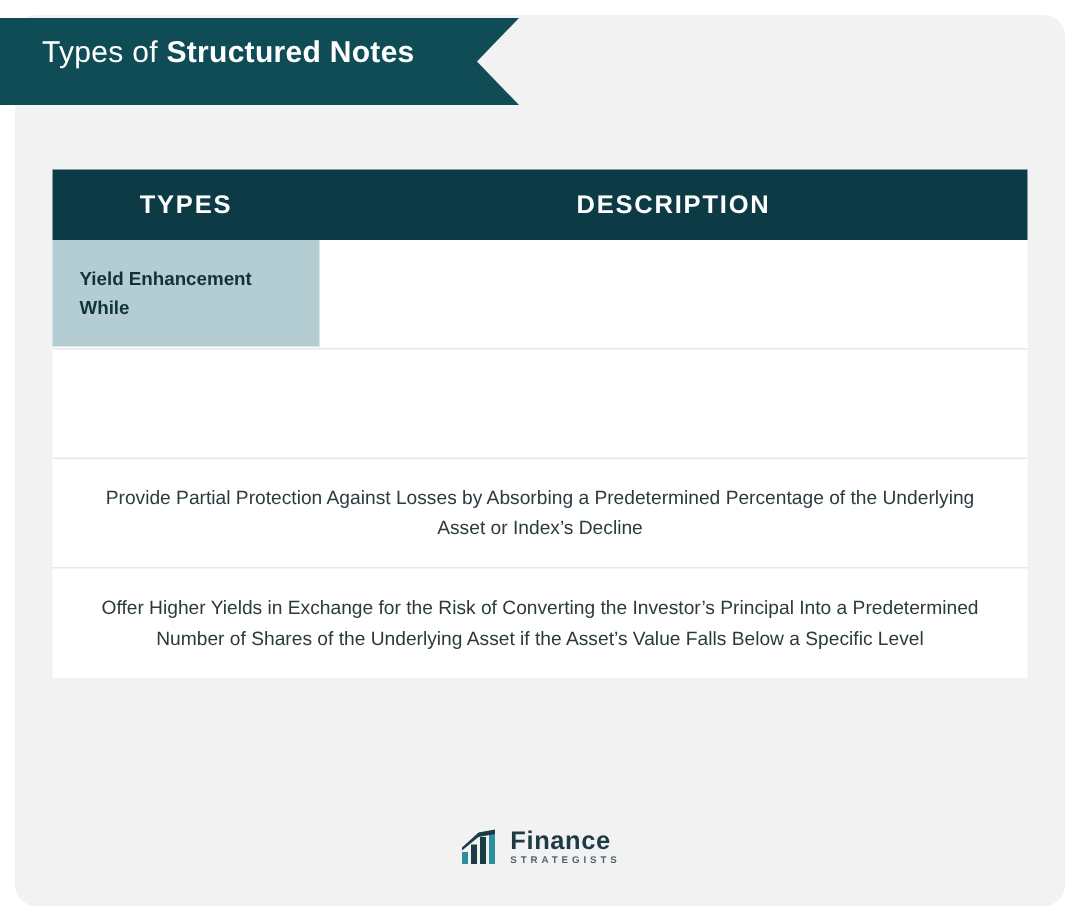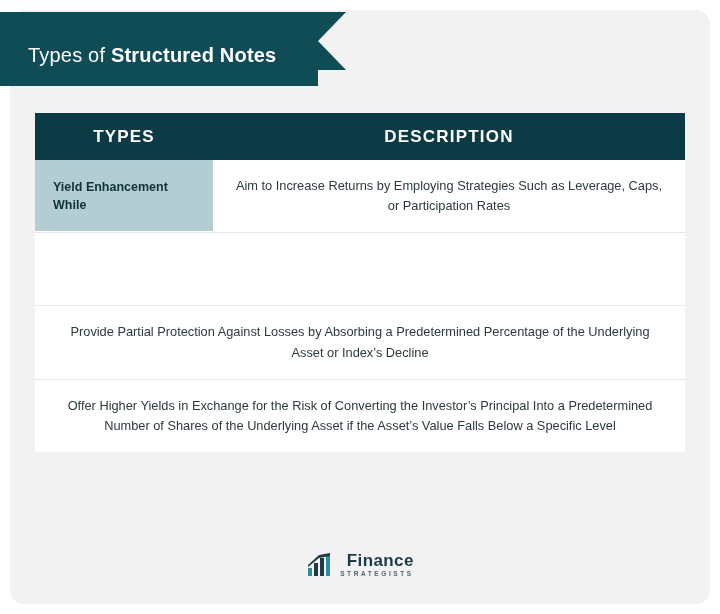--- a/index.html
+++ b/index.html
@@ -27,24 +27,24 @@
     width: 700px;
     height: 594px;
     background: #f2f2f2;
     border-radius: 14px;
   }
   
   .ribbon {
     position: absolute;
     left: 0px;
     top: 12px;
-    height: 74px;
+    height: 58px;
     background: #0f4c56;
     display: flex;
-    align-items: center;
+    align-items: flex-start;
     padding: 12px 42px 0 28px;
     box-sizing: border-box;
     border-top-right-radius: 0;
   }
   .ribbon::after {
     content: "";
     position: absolute;
     right: -28px;
     top: 0;
     width: 0;
@@ -142,21 +142,20 @@
   .logo-mark {
     width: 26px;
     height: 26px;
     position: relative;
     display: inline-block;
   }
   .logo-text {
     display: flex;
     flex-direction: column;
     line-height: 1;
-    align-items: flex-end;
   }
   .logo-word {
     font-size: 17px;
     font-weight: 700;
     color: #1d3b44;
     letter-spacing: 0.4px;
   }
   .logo-sub {
     font-size: 6.5px;
     font-weight: 700;
@@ -179,21 +178,20 @@
 
   <div class="table">
     <div class="thead">
       <div class="th col-type">TYPES</div>
       <div class="th col-desc">DESCRIPTION</div>
     </div>
 
 
     <div class="trow">
       <div class="cell-type">Yield Enhancement While</div>
-      <div class="cell-desc">Aim to Increase Returns by Employing Strategies Such as Leverage, Caps, or Participation Rates</div>
     </div>
 
     <div class="trow">
     </div>
 
     <div class="trow">
       <div class="cell-desc">Provide Partial Protection Against Losses by Absorbing a Predetermined Percentage of the Underlying Asset or Index’s Decline</div>
     </div>
 
     <div class="trow">

